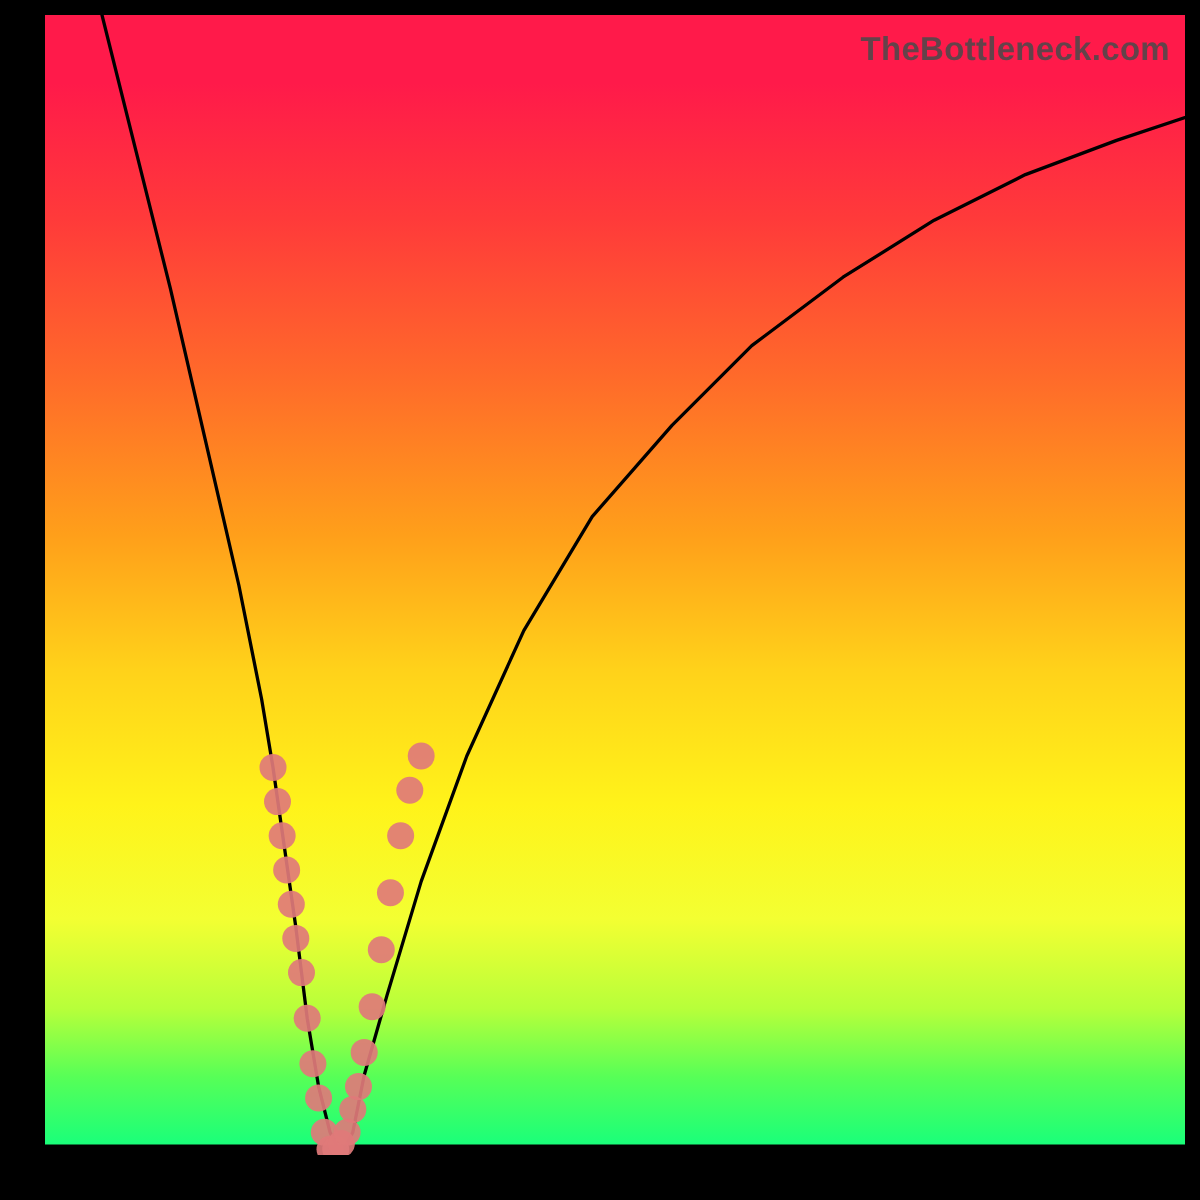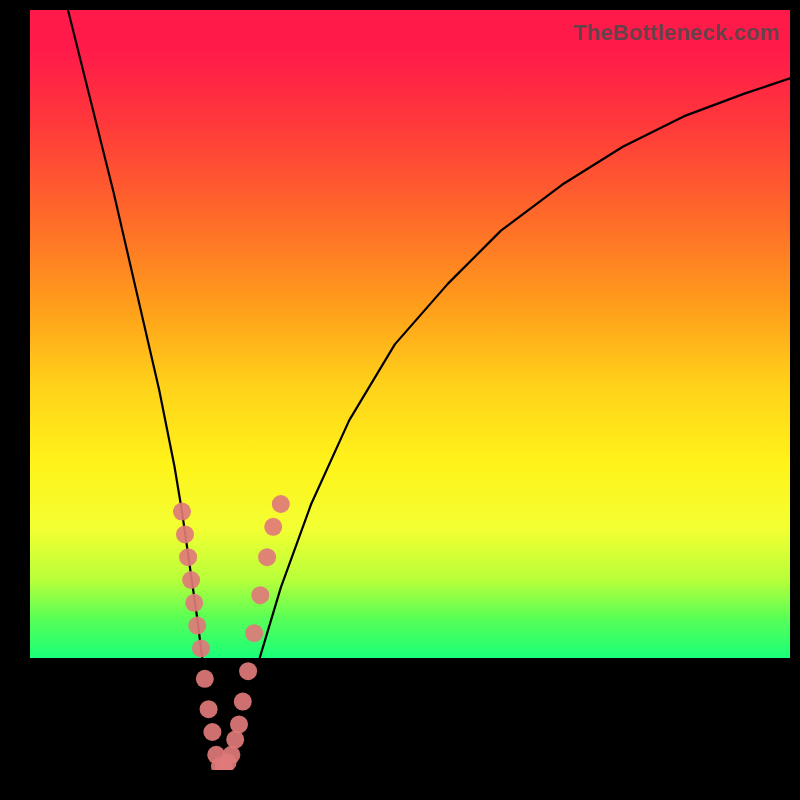--- a/index.html
+++ b/index.html
@@ -15,21 +15,21 @@
     position: relative;
     width: 800px;
     height: 800px;
     background: #000;
   }
   .plot {
     position: absolute;
     left: 30px;
     top: 10px;
     width: 760px;
-    height: 648px;
+    height: 753px;
     background: linear-gradient(
       to bottom,
       #ff1a4a 0%,
       #ff1a4a 6%,
       #ff3a3a 18%,
       #ff6a2a 32%,
       #ff9f1a 46%,
       #ffd21a 58%,
       #fff31a 70%,
       #f3ff32 80%,

